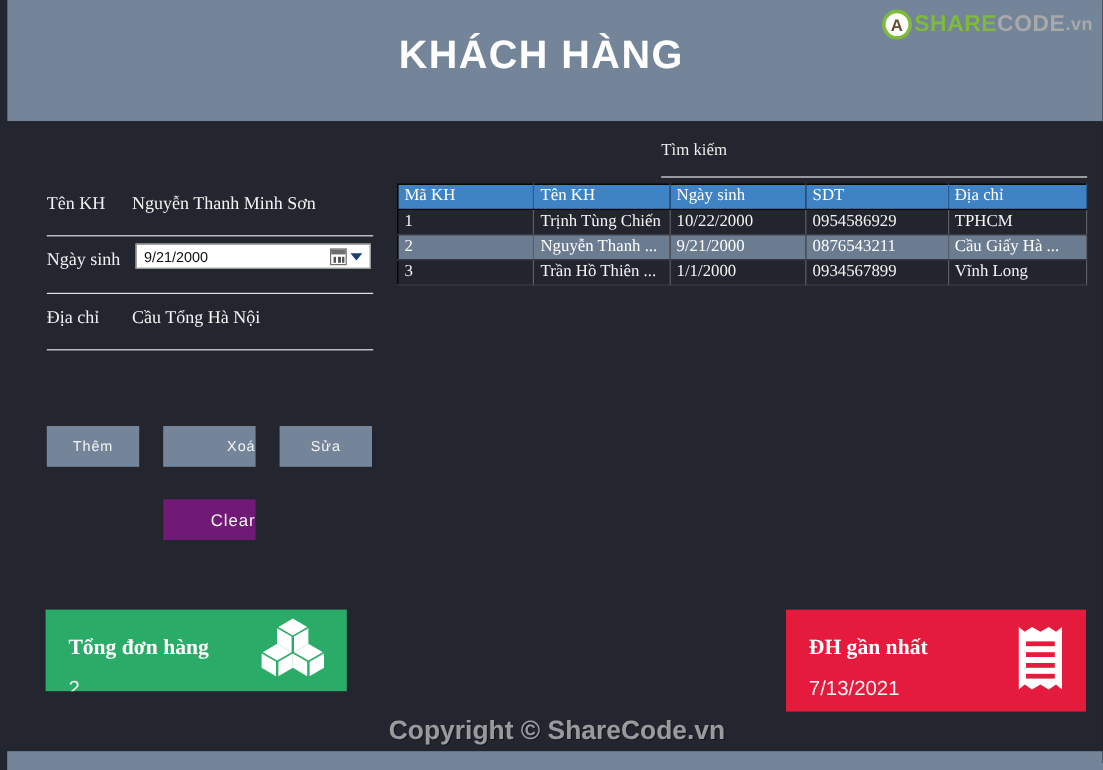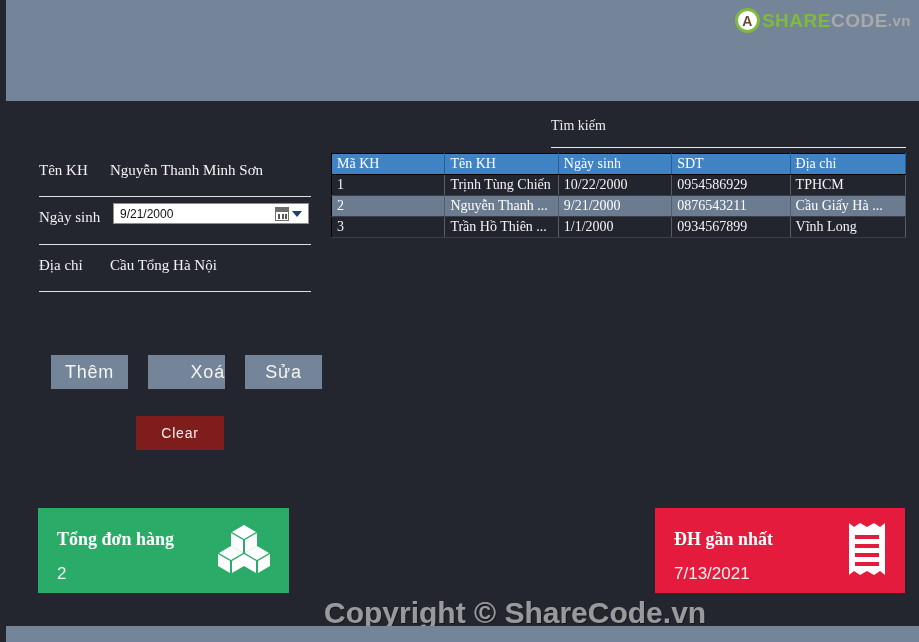--- a/index.html
+++ b/index.html
@@ -195,39 +195,39 @@
     height: 34px;
   }
   .btn {
     position: absolute;
     top: 0;
     height: 34px;
     background: #74859a;
     border: none;
     color: #f4f4f4;
     font-family: "Liberation Sans", sans-serif;
-    font-size: 18px;
+    font-size: 12px;
     letter-spacing: 0.8px;
     cursor: pointer;
-    margin-left: 12px;
   }
   .btn-them  { left: 0;   width: 77px; }
   .btn-xoa   { left: 97px; width: 77px; text-align: right; }
   .btn-sua   { left: 194px; width: 77px; }
   .btn-clear {
     position: absolute;
     left: 136px; top: 315px;
-    width: 88px; height: 34px;
-    background: #7f1d1d;
+    width: 77px; height: 34px;
+    background: #701a75;
     border: none;
     color: #f4f4f4;
     font-family: "Liberation Sans", sans-serif;
     font-size: 14px;
     letter-spacing: 0.8px;
     cursor: pointer;
+    text-align: right;
   }
 
   
   .search-box {
     position: absolute;
     left: 551px; top: 17px;
     width: 355px;
   }
   .search-label {
     color: #ededed;
@@ -303,38 +303,38 @@
     font-family: "Liberation Sans", sans-serif;
     font-size: 17px;
   }
   .card .c-icon {
     position: absolute;
     right: 18px; top: 50%;
     transform: translateY(-50%);
     color: #ffffff;
   }
 
-  .card-orders  { left: 38px;  top: 407px; width: 251px; height: 85px; background: #2bab68; }
+  .card-orders  { left: 38px;  top: 407px; width: 251px; height: 68px; background: #2bab68; }
   .card-revenue { left: 352px; top: 407px; width: 250px; height: 75px; background: #9c09b2; }
   .card-recent  { left: 655px; top: 407px; width: 250px; height: 85px; background: #e41b3d; }
 
   .card-revenue .c-title { top: 18px; }
   .card-revenue .c-value { top: 52px; }
 
   
   .wm {
     position: absolute;
     color: rgba(233,233,233,0.62);
     font-family: "Liberation Sans", sans-serif;
     font-weight: bold;
     pointer-events: none;
     text-shadow: 1px 1px 0 rgba(0,0,0,0.35);
   }
   .wm-top { left: 558px; top: 110px; font-size: 25px; }
-  .wm-bottom { left: 324px; top: 596px; font-size: 30px; }
+  .wm-bottom { left: 324px; top: 596px; font-size: 22px; }
 
   
   .statusbar {
     position: absolute;
     left: 6px; top: 626px;
     width: 913px;
     height: 16px;
     background: #74859a;
   }
 </style>
@@ -348,20 +348,21 @@
     <span class="mi">Build</span>
     <span class="mi">Debug</span>
     <span class="mi">Architecture</span>
     <span class="mi">Test</span>
     <span class="mi">Analyze</span>
     <span class="mi">Window</span>
     <span class="mi">Help</span>
   </div>
 
   <div class="header">
+    <div class="page-title">KHÁCH HÀNG</div>
 
     <div class="logo">
       <div class="logo-mark">
         <span class="logo-mark-inner">A</span>
       </div>
       <span class="logo-text logo-share">SHARE</span>
       <span class="logo-text logo-code">CODE</span>
       <span class="logo-text logo-vn">.vn</span>
     </div>
   </div>

